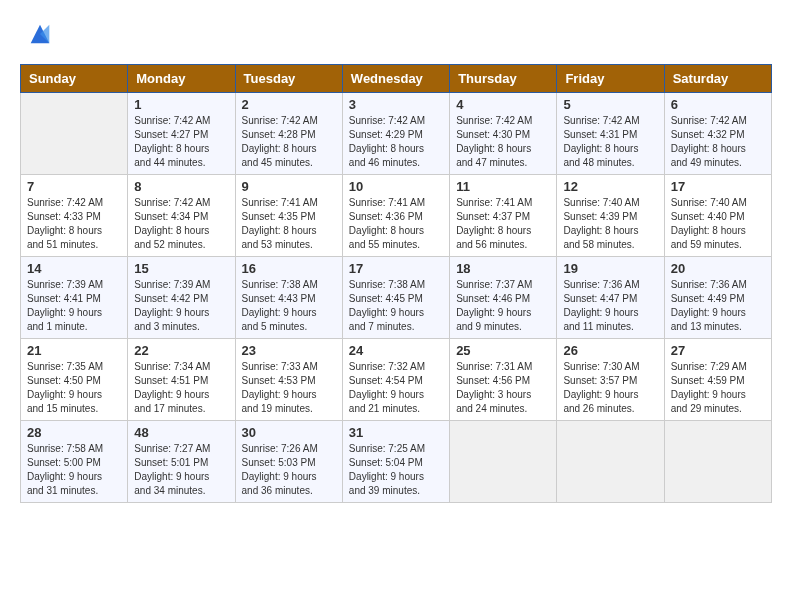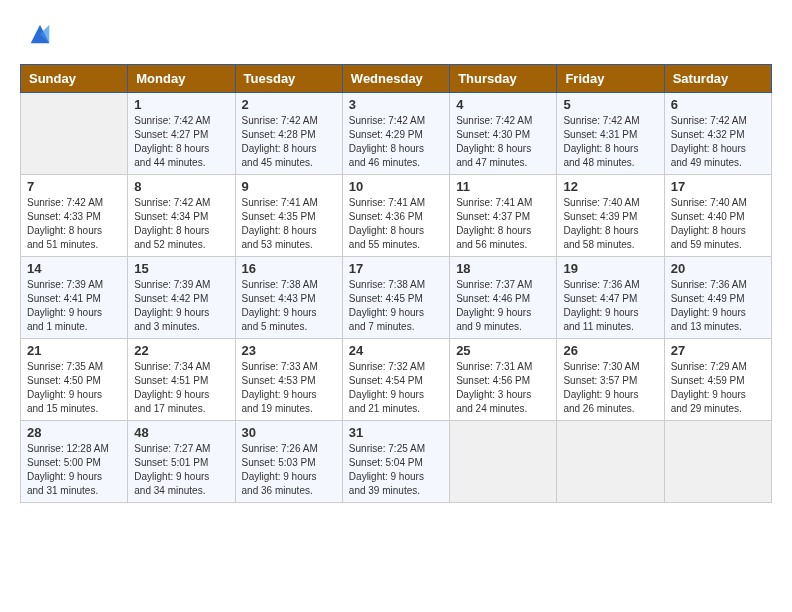--- a/index.html
+++ b/index.html
@@ -344,21 +344,21 @@
           <span>Sunrise: 7:29 AM</span><br>
           <span>Sunset: 4:59 PM</span><br>
           <span>Daylight: 9 hours and 29 minutes.</span>
         </div>
         </td>
       </tr>
       <tr>
         <td>
           <span class="day-num">28</span>
         <div class="cell-content">
-          <span>Sunrise: 12:28 AM</span><br>
+          <span>Sunrise: 7:58 AM</span><br>
           <span>Sunset: 5:00 PM</span><br>
           <span>Daylight: 9 hours and 31 minutes.</span>
         </div>
         </td>
         <td>
           <span class="day-num">48</span>
         <div class="cell-content">
           <span>Sunrise: 7:27 AM</span><br>
           <span>Sunset: 5:01 PM</span><br>
           <span>Daylight: 9 hours and 34 minutes.</span>

